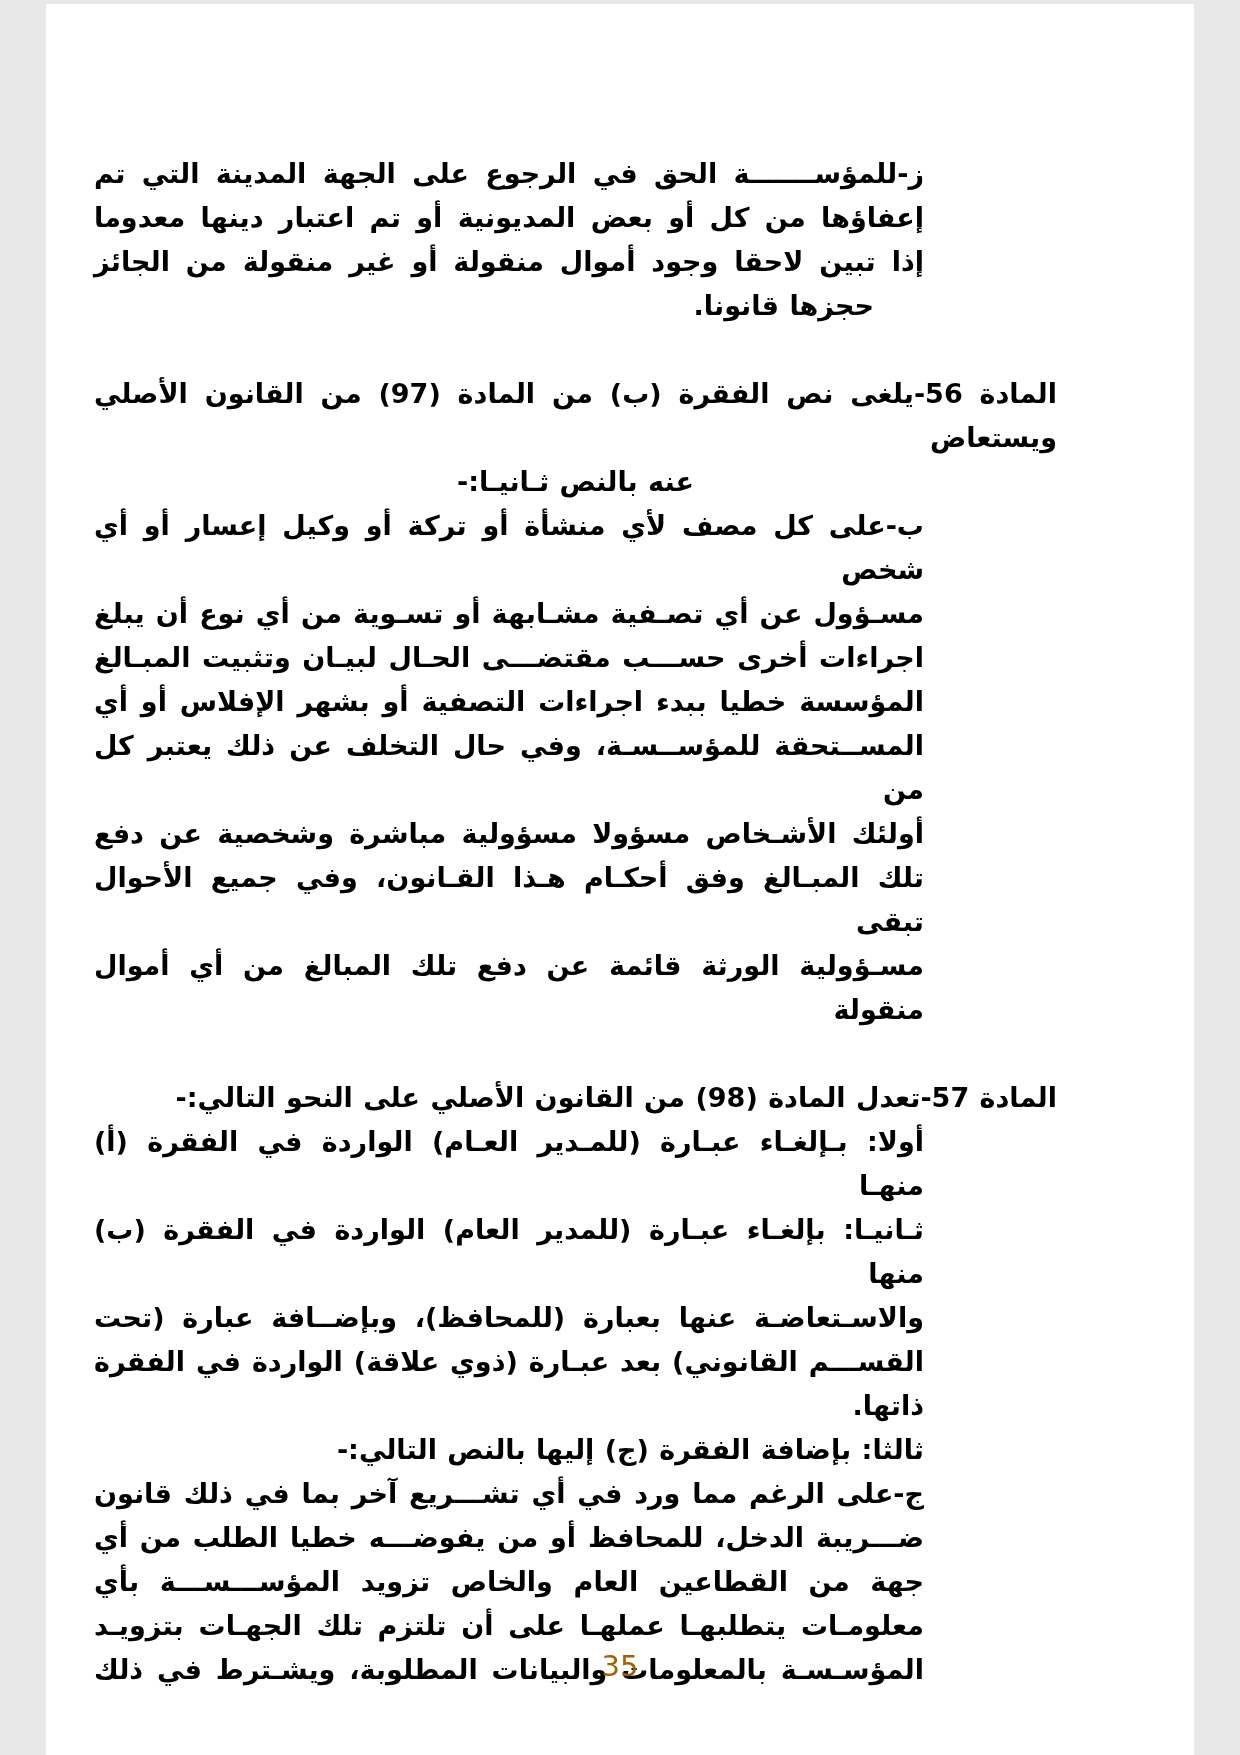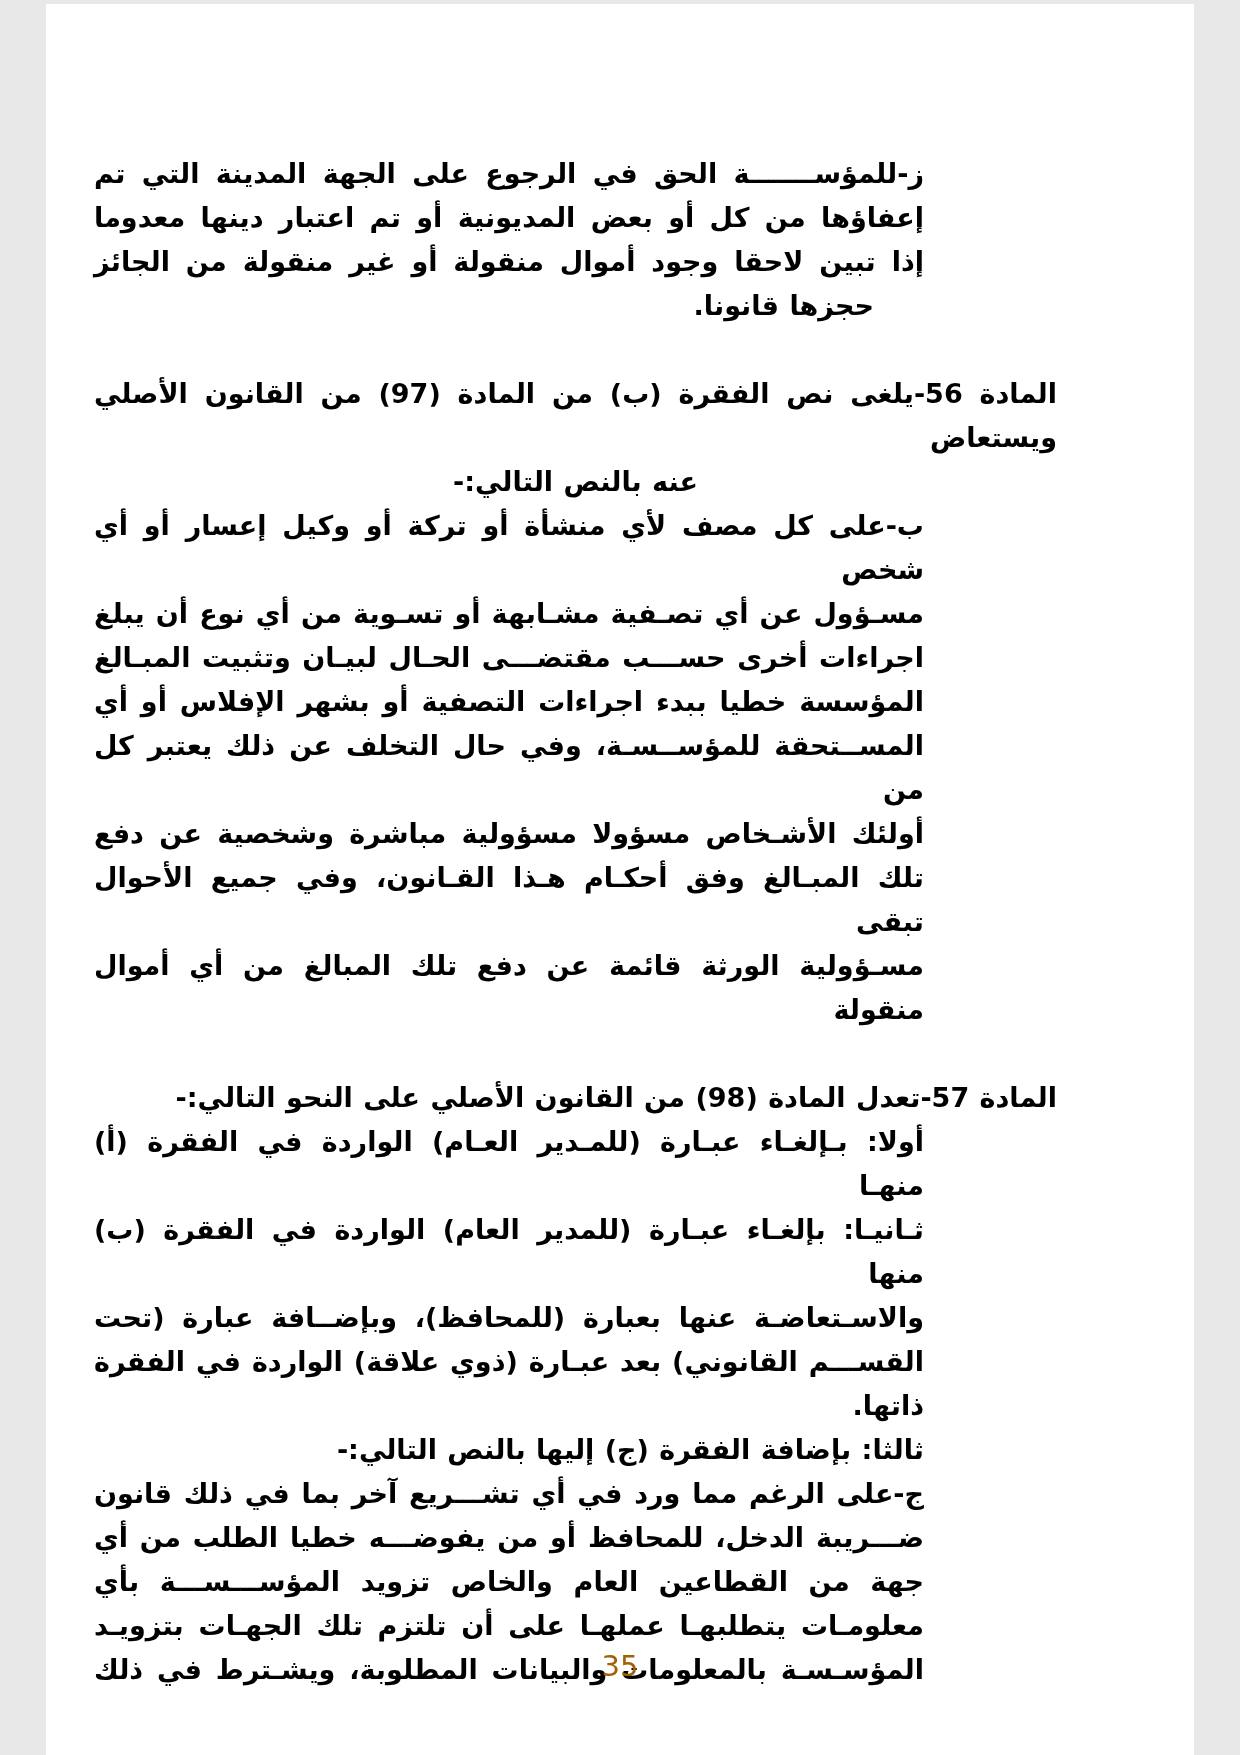--- a/index.html
+++ b/index.html
@@ -81,21 +81,21 @@
 <div class="page">
   <div class="doc-body">
       <div class="para sub">
         <div class="line a-justify">ز-للمؤســـــــة الحق في الرجوع على الجهة المدينة التي تم</div>
         <div class="line a-justify">إعفاؤها من كل أو بعض المديونية أو تم اعتبار دينها معدوما</div>
         <div class="line a-justify">إذا تبين لاحقا وجود أموال منقولة أو غير منقولة من الجائز</div>
         <div class="line a-right-indent">حجزها قانونا.</div>
       </div>
       <div class="para main gap">
         <div class="line a-justify">المادة 56-يلغى نص الفقرة (ب) من المادة (97) من القانون الأصلي ويستعاض</div>
-        <div class="line a-center">عنه بالنص التالي:-</div>
+        <div class="line a-center">عنه بالنص ثـانيـا:-</div>
       </div>
       <div class="para sub">
         <div class="line a-justify">ب-على كل مصف لأي منشأة أو تركة أو وكيل إعسار أو أي شخص</div>
         <div class="line a-justify">مسـؤول عن أي تصـفية مشـابهة أو تسـوية من أي نوع أن يبلغ</div>
         <div class="line a-justify">اجراءات أخرى حســـب مقتضـــى الحـال لبيـان وتثبيت المبـالغ</div>
         <div class="line a-justify">المؤسسة خطيا ببدء اجراءات التصفية أو بشهر الإفلاس أو أي</div>
         <div class="line a-justify">المســتحقة للمؤســسـة، وفي حال التخلف عن ذلك يعتبر كل من</div>
         <div class="line a-justify">أولئك الأشـخاص مسؤولا مسؤولية مباشرة وشخصية عن دفع</div>
         <div class="line a-justify">تلك المبـالغ وفق أحكـام هـذا القـانون، وفي جميع الأحوال تبقى</div>
         <div class="line a-justify">مسـؤولية الورثة قائمة عن دفع تلك المبالغ من أي أموال منقولة</div>

